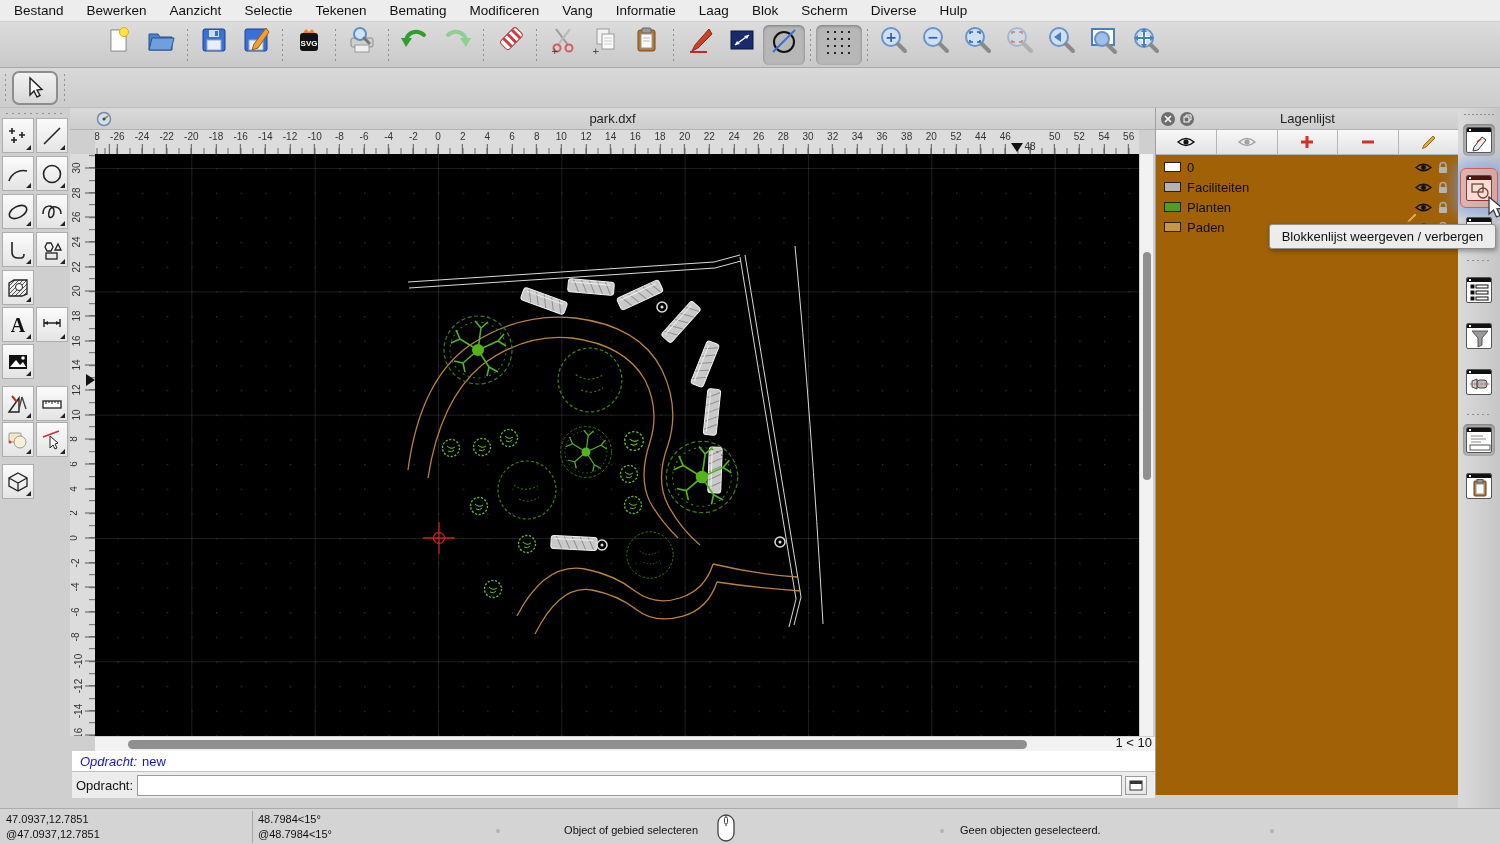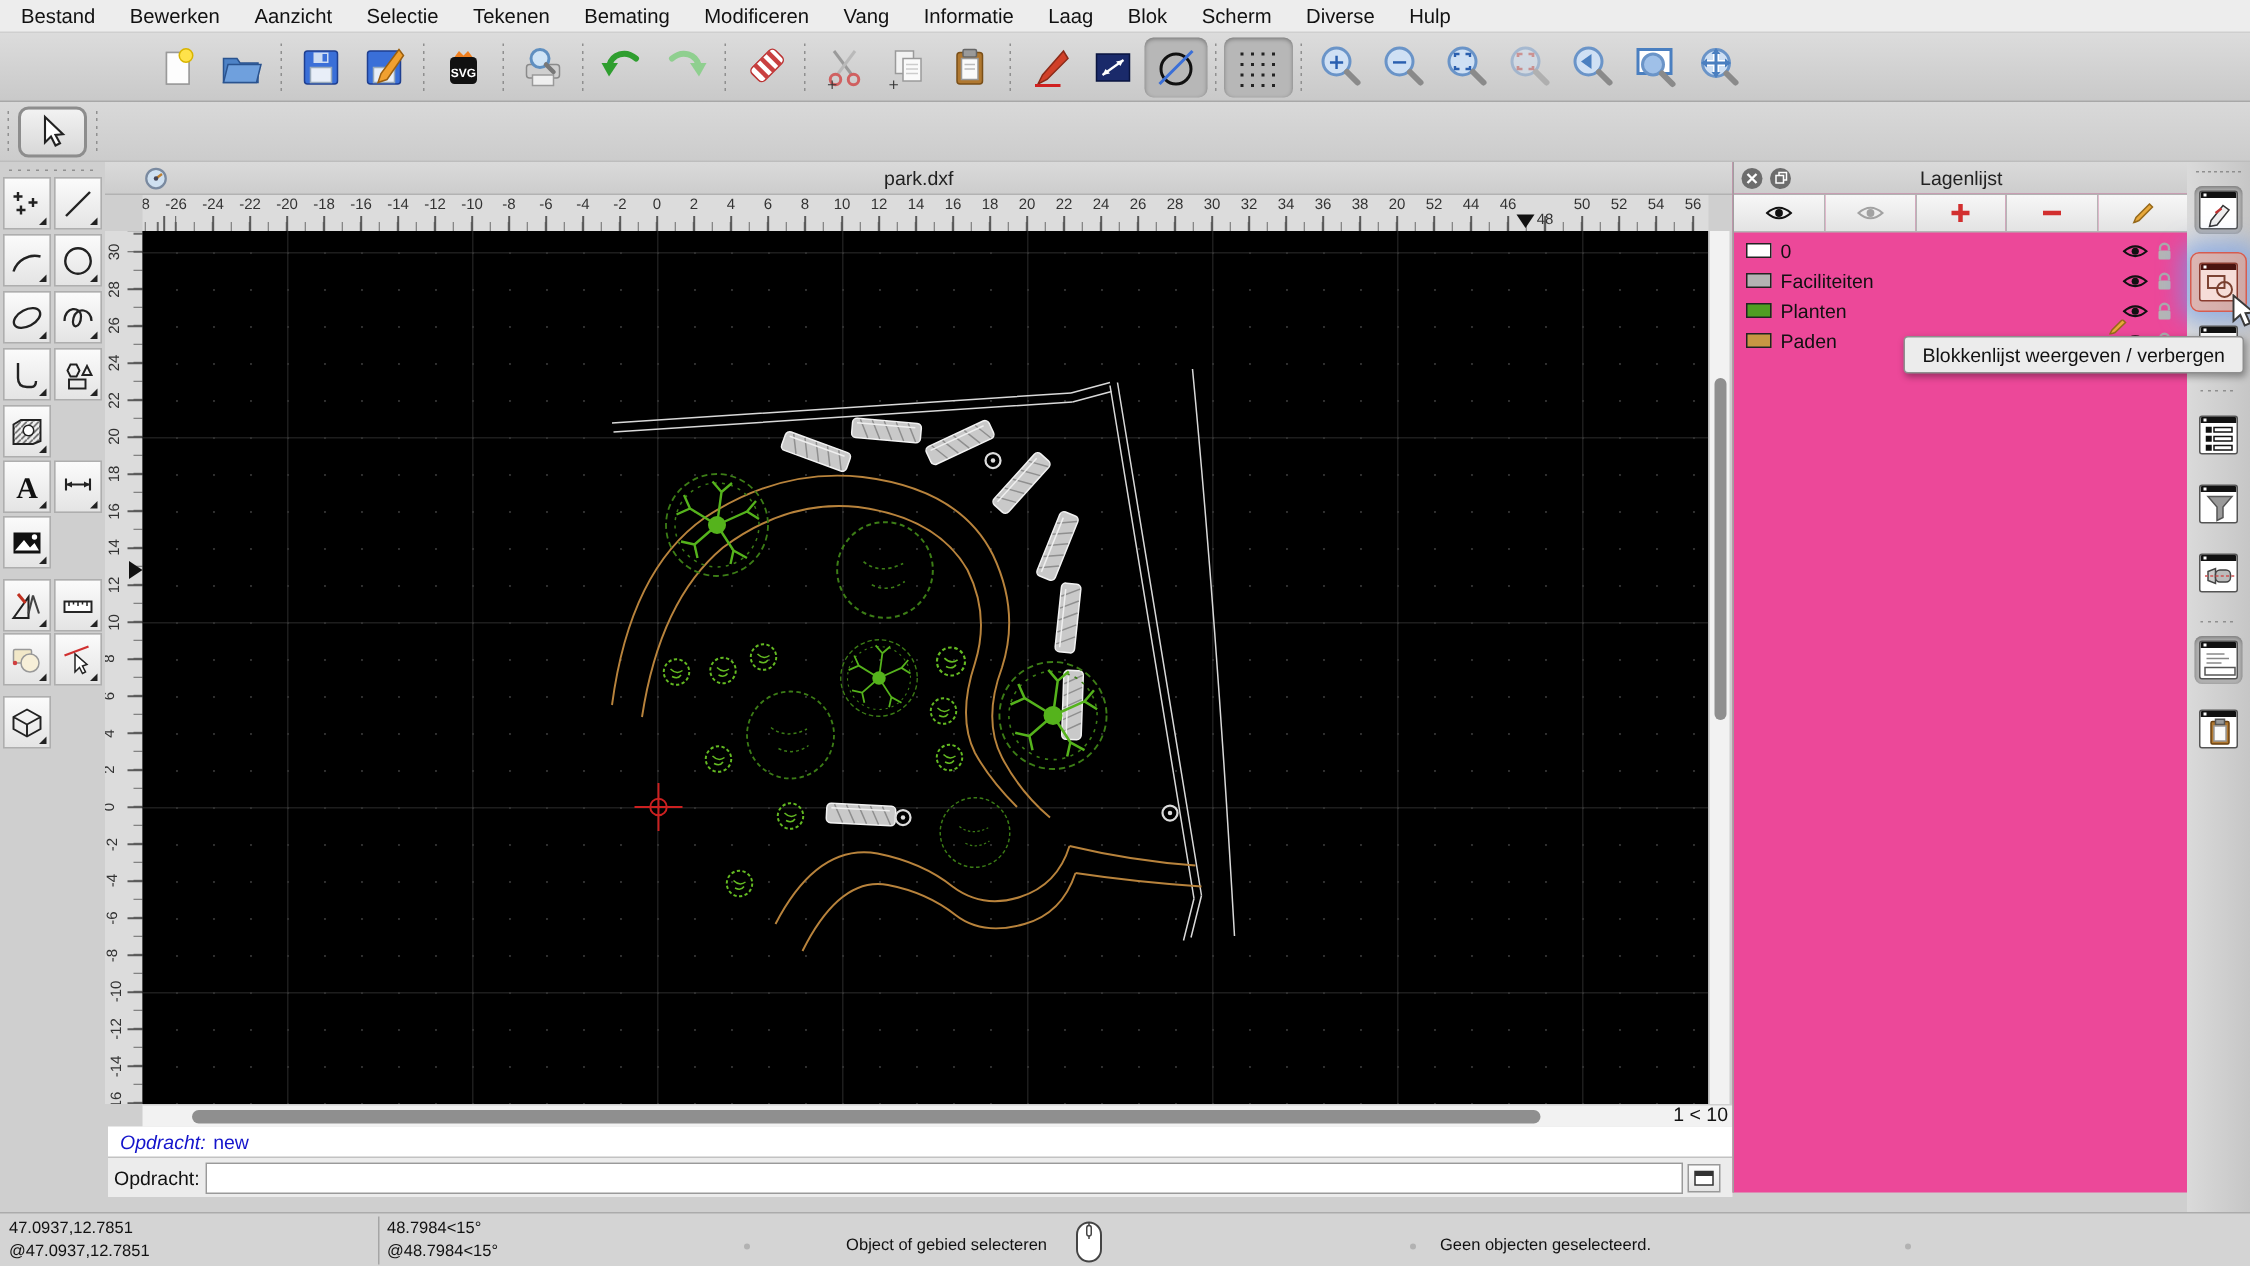--- a/index.html
+++ b/index.html
@@ -9,21 +9,21 @@
   
   #menubar { position:absolute; left:0; top:0; width:1500px; height:22px;
     background:#ededed; border-bottom:1px solid #cfcfcf; display:flex; align-items:center;
     gap:23px; padding-left:14px; font-size:13.5px; color:#111; }
   .menu-item { white-space:nowrap; cursor:default; }
 
   
   #toolbar { position:absolute; left:0; top:22px; width:1500px; height:46px;
     background:linear-gradient(#dcdcdc,#c9c9c9); border-bottom:1px solid #a8a8a8;
     display:flex; align-items:center; padding-left:98px; }
-  .tbtn { width:42px; height:40px; display:flex; align-items:center; justify-content:center; }
+  .tbtn { width:42px; height:40px; display:flex; align-items:flex-start; justify-content:center; }
   .tbtn.pressed { background:#b7b7b7; border-radius:6px; box-shadow:inset 0 1px 3px rgba(0,0,0,.35); }
   .tbtn.disabled { opacity:.45; }
   .tsep { width:1px; height:32px; margin:0 5px; background:repeating-linear-gradient(#8f8f8f 0 2px, transparent 2px 5px); }
 
   
   #secondrow { position:absolute; left:0; top:68px; width:1500px; height:40px;
     background:linear-gradient(#d9d9d9,#cccccc); border-bottom:1px solid #bdbdbd; }
   .dotcol { position:absolute; top:6px; width:1px; height:28px;
     background:repeating-linear-gradient(#909090 0 2px, transparent 2px 5px); }
   #sel-btn { position:absolute; left:12px; top:3px; width:46px; height:34px;
@@ -83,21 +83,21 @@
   #cmd-history .val { color:var(--command-blue); margin-left:5px; }
   #cmd-row { position:absolute; left:72px; top:772px; width:1083px; height:26px; background:#ececec;
     display:flex; align-items:center; font-size:13px; }
   #cmd-row .lbl { margin-left:4px; color:#111; }
   #cmd-input { margin-left:4px; width:985px; height:21px; border:1px solid #9a9a9a;
     background:#fff; font-size:13px; padding:0 4px; font-family:"Liberation Sans",sans-serif; }
   #cmd-popup-btn { width:22px; height:19px; margin-left:3px; background:linear-gradient(#fdfdfd,#e4e4e4);
     border:1px solid #9a9a9a; display:flex; align-items:center; justify-content:center; }
 
   
-  #panel { position:absolute; left:1155px; top:108px; width:303px; height:687px; background:#ec4899;
+  #panel { position:absolute; left:1155px; top:108px; width:303px; height:687px; background:#a16207;
     border-left:1px solid #9f9f9f; }
   #panel-header { position:absolute; left:0; top:0; width:303px; height:22px;
     background:linear-gradient(#dadada,#cdcdcd); border-bottom:1px solid #b2b2b2;
     display:flex; align-items:center; }
   #panel-title { position:absolute; width:100%; text-align:center; font-size:13px; color:#222; }
   .winbtn { width:14px; height:14px; border-radius:50%; background:#6d6d6d; margin-left:5px;
     display:flex; align-items:center; justify-content:center; z-index:2; }
   #panel-toolbar { position:absolute; left:0; top:22px; width:303px; height:25px; display:flex;
     border-bottom:1px solid #b5b5b5; }
   .ptbtn { flex:1; background:linear-gradient(#f7f7f7,#e3e3e3); border-right:1px solid #b5b5b5;

